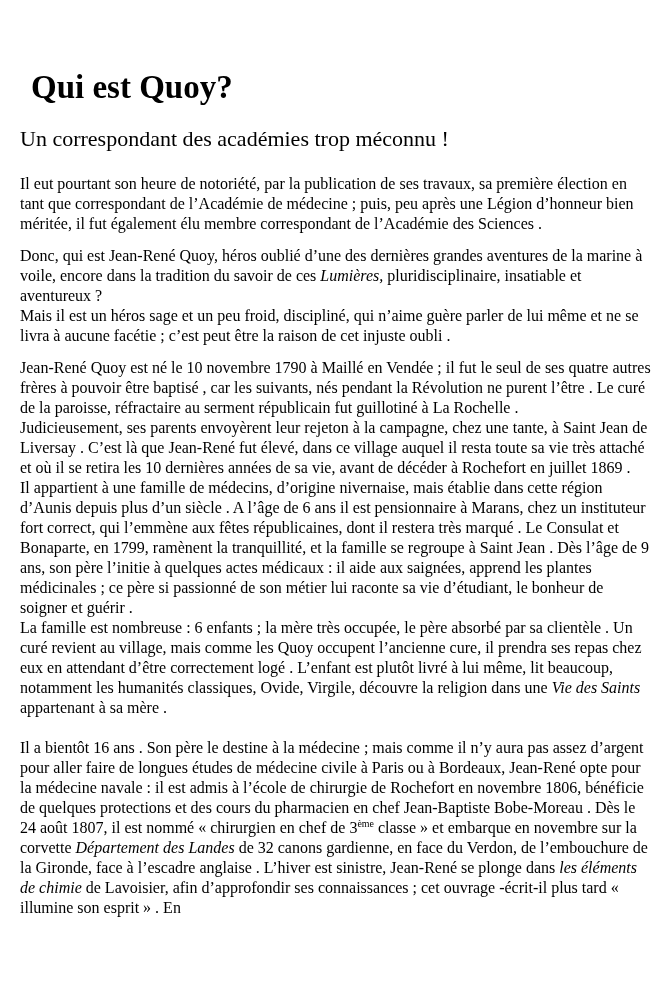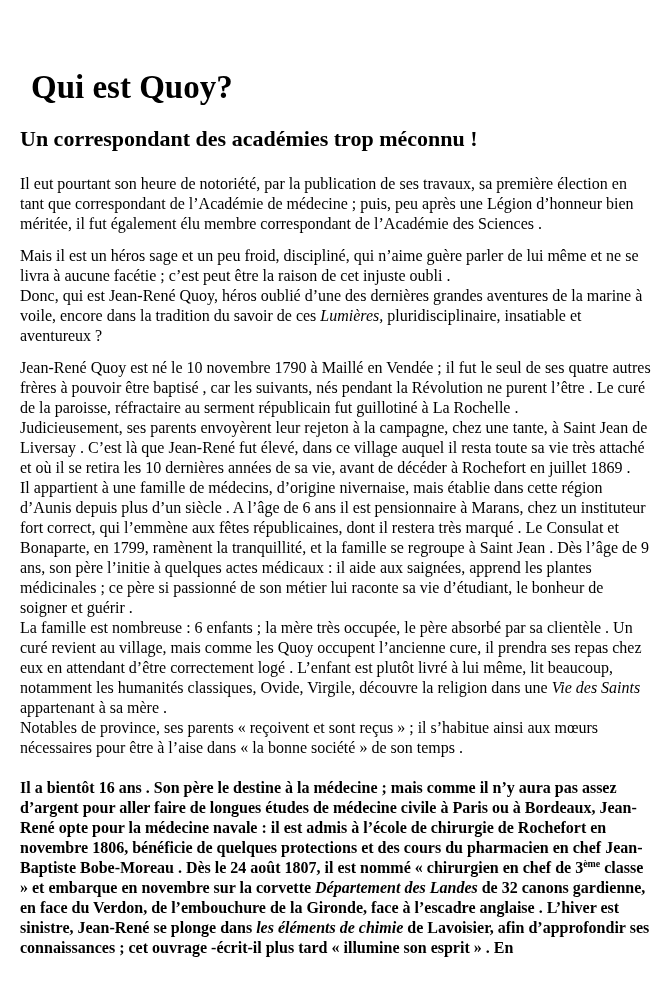--- a/index.html
+++ b/index.html
@@ -21,52 +21,51 @@
   }
   h1.page-title {
     font-size: 33px;
     line-height: 38px;
     font-weight: bold;
     margin: 4px 0 20px 11px;
   }
   h2.page-subtitle {
     font-size: 22px;
     line-height: 26px;
-    font-weight: bold;
+    font-weight: normal;
     margin: 0 0 22px 0;
   }
   .article-body {
     font-size: 16px;
     line-height: 20px;
   }
   .para { margin: 0 0 12px 0; }
-  .para:last-child { margin-bottom: 0; font-weight: bold; }
+  .para:last-child { margin-bottom: 0; }
   .para-spaced { margin-top: 20px; }
   .block { margin: 0; }
   i { font-style: italic; }
   sup { font-size: 0.62em; line-height: 0; vertical-align: super; }
 </style>
 </head>
 <body>
 
 <div class="page">
   <h1 class="page-title">Qui est Quoy?</h1>
   <h2 class="page-subtitle">Un correspondant des académies trop méconnu !</h2>
   <div class="article-body">
       <div class="para">
         <div class="block"><span>Il eut pourtant son heure de notoriété, par la publication de ses travaux, sa première élection en tant que correspondant de l’Académie de médecine ; puis, peu après une Légion d’honneur bien méritée, il fut également élu membre correspondant de l’Académie des Sciences .</span></div>
       </div>
       <div class="para">
+        <div class="block"><span>Donc, qui est Jean-René Quoy, héros oublié d’une des dernières grandes aventures de la marine à voile, encore dans la tradition du savoir de ces </span><i>Lumières,</i><span> pluridisciplinaire, insatiable et aventureux ?</span></div>
         <div class="block"><span>Mais il est un héros sage et un peu froid, discipliné, qui n’aime guère parler de lui même et ne se livra à aucune facétie ; c’est peut être la raison de cet injuste oubli .</span></div>
-        <div class="block"><span>Donc, qui est Jean-René Quoy, héros oublié d’une des dernières grandes aventures de la marine à voile, encore dans la tradition du savoir de ces </span><i>Lumières,</i><span> pluridisciplinaire, insatiable et aventureux ?</span></div>
       </div>
       <div class="para">
         <div class="block"><span>Jean-René Quoy est né le 10 novembre 1790 à Maillé en Vendée ; il fut le seul de ses quatre autres frères à pouvoir être baptisé , car les suivants, nés pendant la Révolution ne purent l’être . Le curé de la paroisse, réfractaire au serment républicain fut guillotiné à La Rochelle .</span></div>
         <div class="block"><span>Judicieusement, ses parents envoyèrent leur rejeton à la campagne, chez une tante, à Saint Jean de Liversay . C’est là que Jean-René fut élevé, dans ce village auquel il resta toute sa vie très attaché et où il se retira les 10 dernières années de sa vie, avant de décéder à Rochefort en juillet 1869 .</span></div>
         <div class="block"><span>Il appartient à une famille de médecins, d’origine nivernaise, mais établie dans cette région d’Aunis depuis plus d’un siècle . A l’âge de 6 ans il est pensionnaire à Marans, chez un instituteur fort correct, qui l’emmène aux fêtes républicaines, dont il restera très marqué . Le Consulat et Bonaparte, en 1799, ramènent la tranquillité, et la famille se regroupe à Saint Jean . Dès l’âge de 9 ans, son père l’initie à quelques actes médicaux : il aide aux saignées, apprend les plantes médicinales ; ce père si passionné de son métier lui raconte sa vie d’étudiant, le bonheur de soigner et guérir .</span></div>
         <div class="block"><span>La famille est nombreuse : 6 enfants ; la mère très occupée, le père absorbé par sa clientèle . Un curé revient au village, mais comme les Quoy occupent l’ancienne cure, il prendra ses repas chez eux en attendant d’être correctement logé . L’enfant est plutôt livré à lui même, lit beaucoup, notamment les humanités classiques, Ovide, Virgile, découvre la religion dans une </span><i>Vie des Saints</i><span> appartenant à sa mère .</span></div>
-        <div class="block"><span>Notables de province, ses parents « reçoivent et sont reçus » ; il s’habitue ainsi aux mœurs nécessaires pour être à l’aise dans « la bonne société » de son temps .</span></div>
       </div>
       <div class="para para-spaced">
         <div class="block"><span>Il a bientôt 16 ans . Son père le destine à la médecine ; mais comme il n’y aura pas assez d’argent pour aller faire de longues études de médecine civile à Paris ou à Bordeaux, Jean-René opte pour la médecine navale : il est admis à l’école de chirurgie de Rochefort en novembre 1806, bénéficie de quelques protections et des cours du pharmacien en chef Jean-Baptiste Bobe-Moreau . Dès le 24 août 1807, il est nommé « chirurgien en chef de 3</span><sup>ème</sup><span> classe » et embarque en novembre sur la corvette </span><i>Département des Landes</i><span> de 32 canons gardienne, en face du Verdon, de l’embouchure de la Gironde, face à l’escadre anglaise . L’hiver est sinistre, Jean-René se plonge dans </span><i>les éléments de chimie</i><span> de Lavoisier, afin d’approfondir ses connaissances ; cet ouvrage -écrit-il plus tard « illumine son esprit » . En</span></div>
       </div>
     </div>
 </div>
 
 </body></html>

